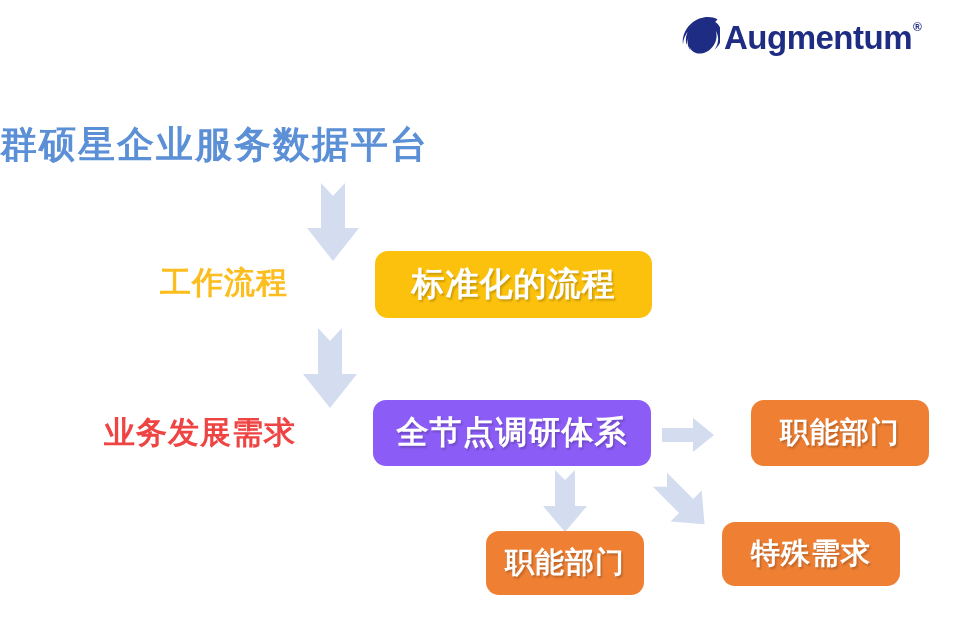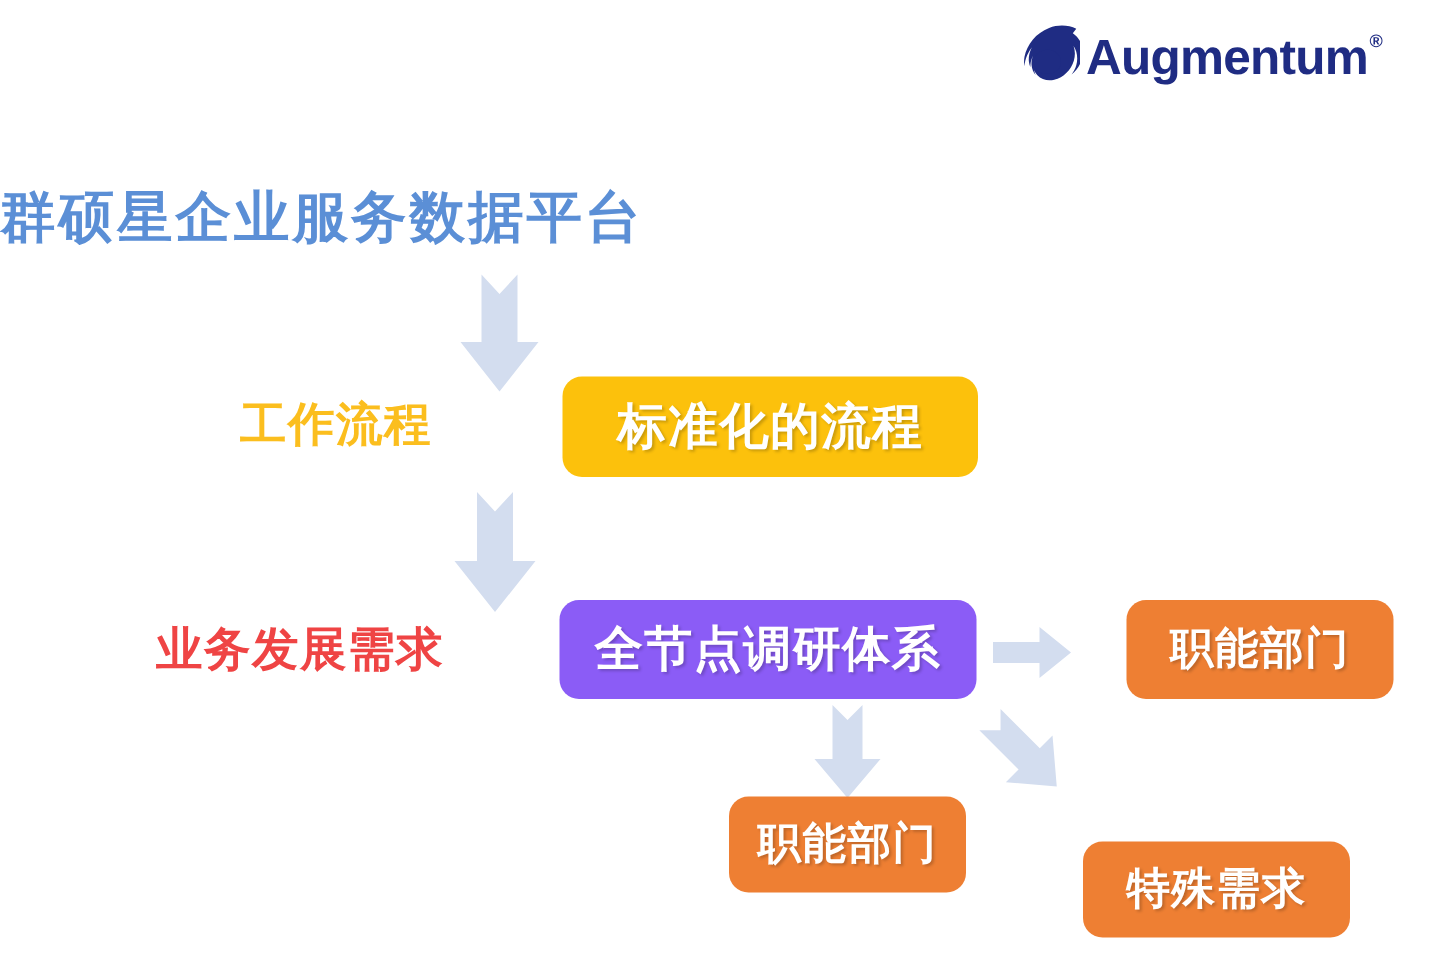--- a/index.html
+++ b/index.html
@@ -169,17 +169,17 @@
   </div>
 
   <div class="node orange" style="left:751px; top:400px; width:178px; height:66px; font-size:29px;">
     <span>职能部门</span>
   </div>
 
   <div class="node orange" style="left:486px; top:531px; width:158px; height:64px; font-size:29px;">
     <span>职能部门</span>
   </div>
 
-  <div class="node orange" style="left:722px; top:561px; width:178px; height:64px; font-size:29px;">
+  <div class="node orange" style="left:722px; top:522px; width:178px; height:64px; font-size:29px;">
     <span>特殊需求</span>
   </div>
 
 </div>
 
 </body></html>

